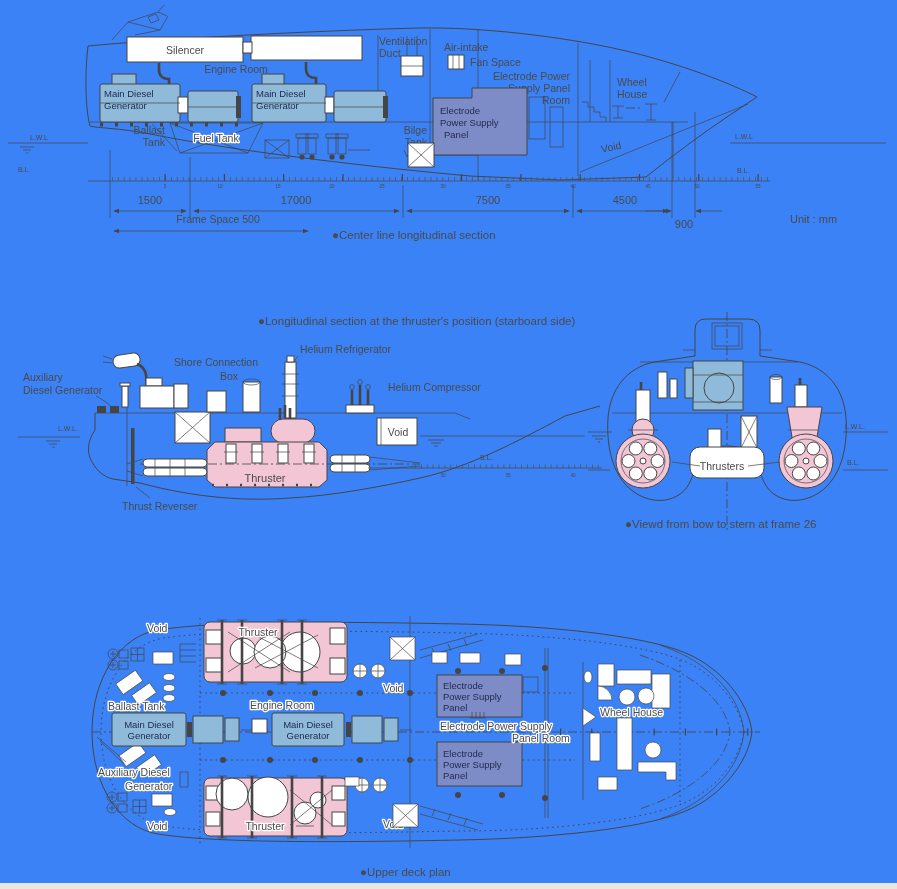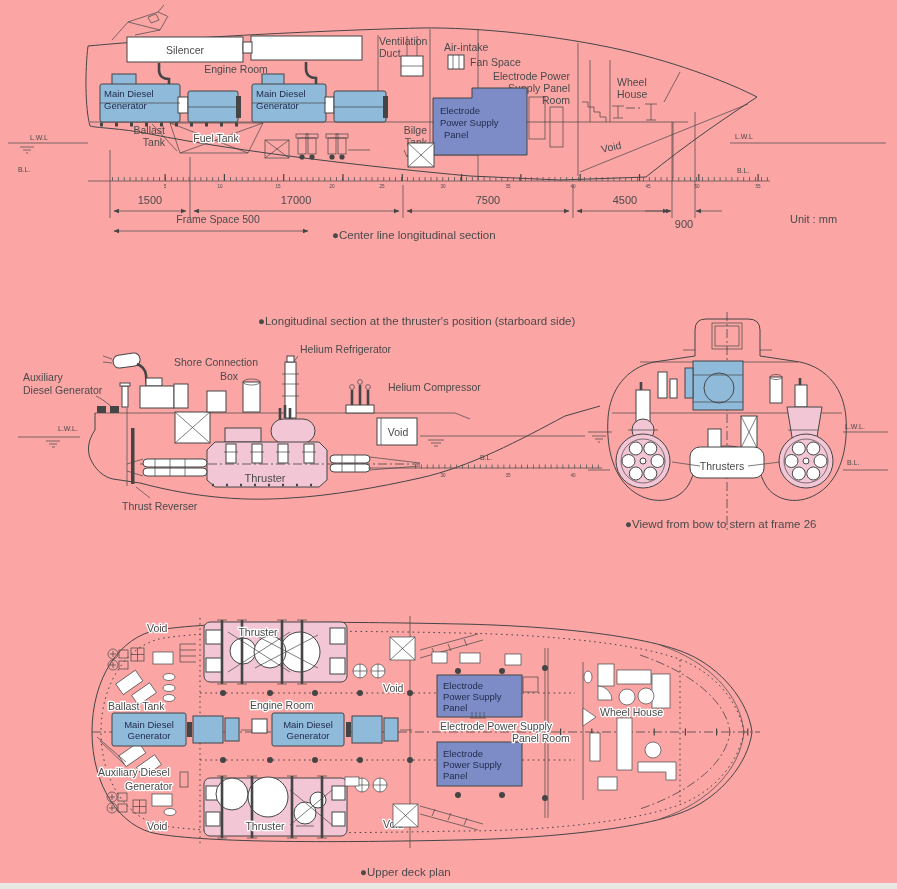--- a/index.html
+++ b/index.html
@@ -1,16 +1,16 @@
 <!DOCTYPE html>
 <html style="--equipment_blue: #8fbada; --panel_blue: #7d8cc7; --thruster_pink: #f3c6d5; --line: #454545; --label: #4a4a4a; --on_blue_text: #222c4e;"><head>
 <meta charset="utf-8">
 <style>
   html,body { margin:0; padding:0; background:#fff; }
-  .page { position:relative; width:897px; height:889px; background:#fca5a5; overflow:hidden; }
+  .page { position:relative; width:897px; height:889px; background:#3b82f6; overflow:hidden; }
   svg { display:block; }
   text { font-family:"Liberation Sans", sans-serif; fill:var(--label,#4a4a4a); }
   .ln   { stroke:var(--line,#444); fill:none; stroke-width:1; }
   .thin { stroke:var(--line,#444); fill:none; stroke-width:.7; }
   .thk  { stroke:var(--line,#444); fill:none; stroke-width:2.6; }
   .blue  { fill:var(--equipment_blue,#8fbada); stroke:var(--line,#444); stroke-width:1; }
   .panel { fill:var(--panel_blue,#7d8cc7); stroke:var(--line,#444); stroke-width:1; }
   .pink  { fill:var(--thruster_pink,#f3c6d5); stroke:var(--line,#444); stroke-width:1; }
   .white { fill:#fff; stroke:var(--line,#444); stroke-width:1; }
   .dark  { fill:var(--line,#444); stroke:none; }

